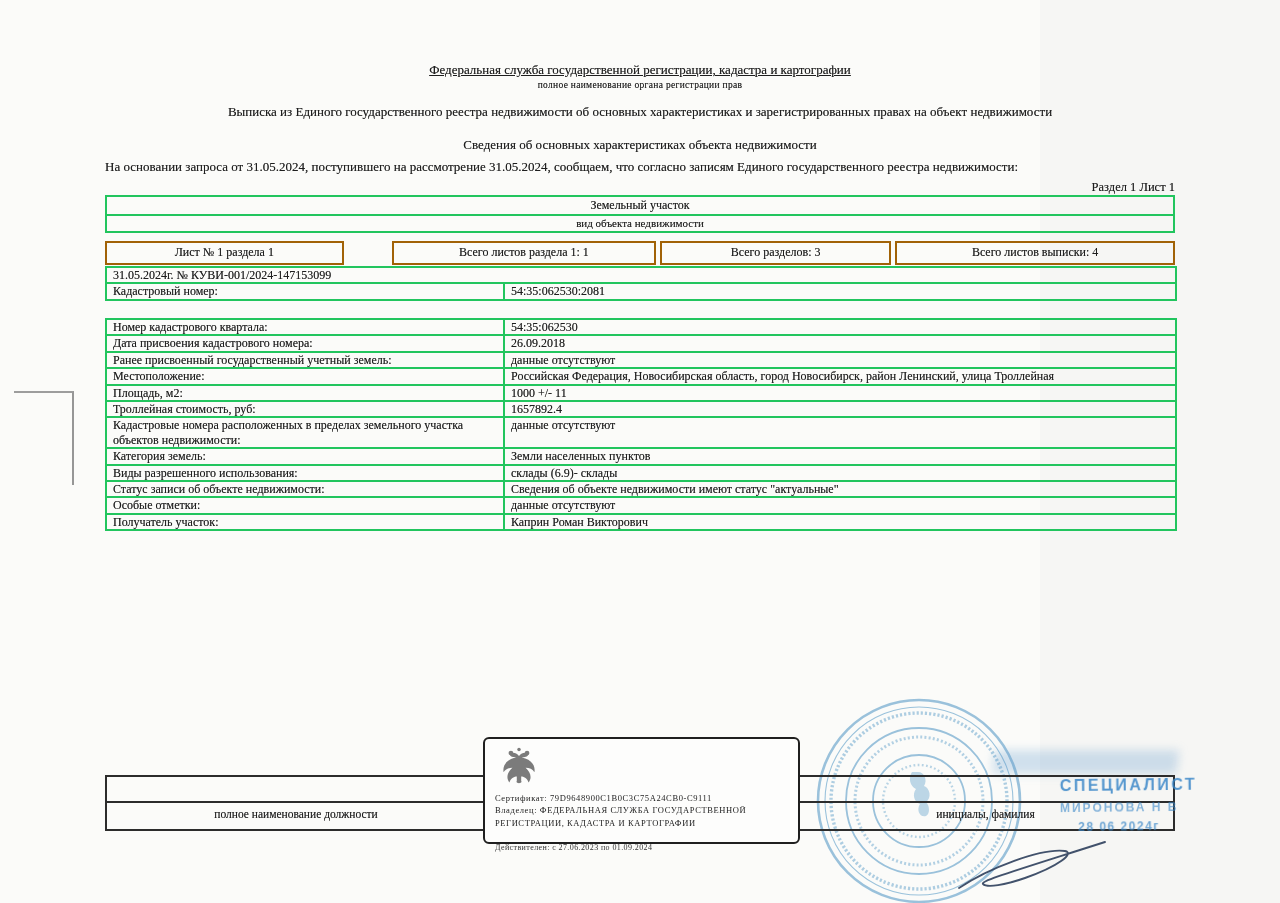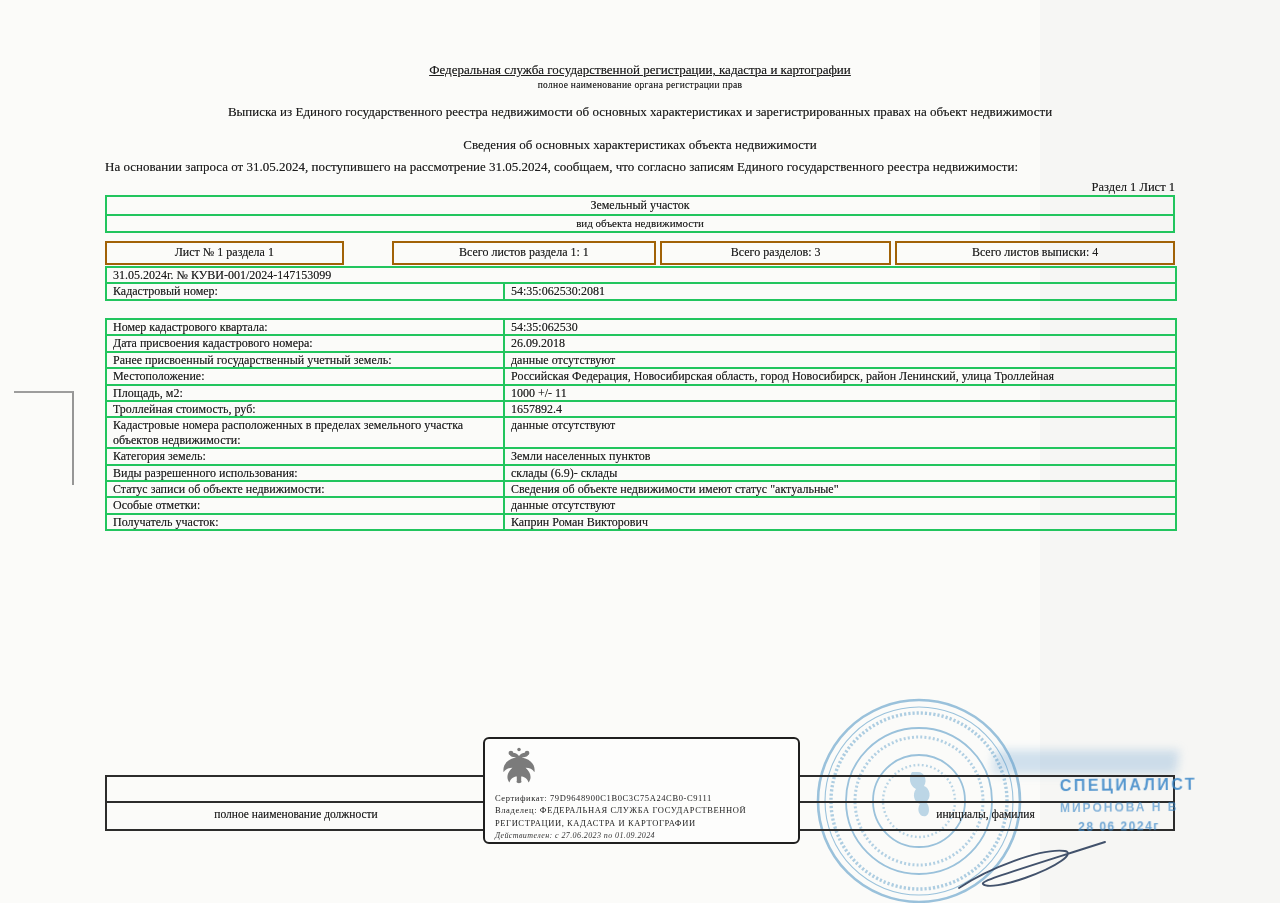--- a/index.html
+++ b/index.html
@@ -66,21 +66,21 @@
   .stamp-box{
     position:absolute;left:483px;top:737px;width:317px;height:107px;
     background:#fdfdfc;border:2.5px solid #1f1f1f;border-radius:6px;
     box-sizing:border-box;padding:5px 10px 4px 10px;
   }
   .stamp-head{display:flex;align-items:flex-start;}
   .eagle{width:44px;height:46px;flex:0 0 44px;margin-left:2px;}
   .stamp-titles{flex:1;text-align:center;padding-top:4px;}
   .stamp-title{font-size:11px;letter-spacing:1.6px;margin-bottom:6px;color:#222;}
   .stamp-line{font-size:8.5px;letter-spacing:.6px;margin-top:2.5px;color:#222;white-space:nowrap;}
-  .stamp-validity{font-size:8px;font-style:italic;letter-spacing:.4px;margin-top:3px;color:#333;}
+  .stamp-validity{font-size:8px;letter-spacing:.4px;margin-top:15px;color:#333;}
 
   .ghost-smudge{
     position:absolute;left:993px;top:750px;width:185px;height:24px;
     background:rgba(96,156,205,.28);filter:blur(5px);transform:skewX(-6deg);
     border-radius:4px;
   }
   .specialist{
     position:absolute;left:1060px;top:776px;width:215px;
     color:#3a87c8;transform:rotate(-.6deg);
     font-family:"Liberation Sans","DejaVu Sans",sans-serif;

